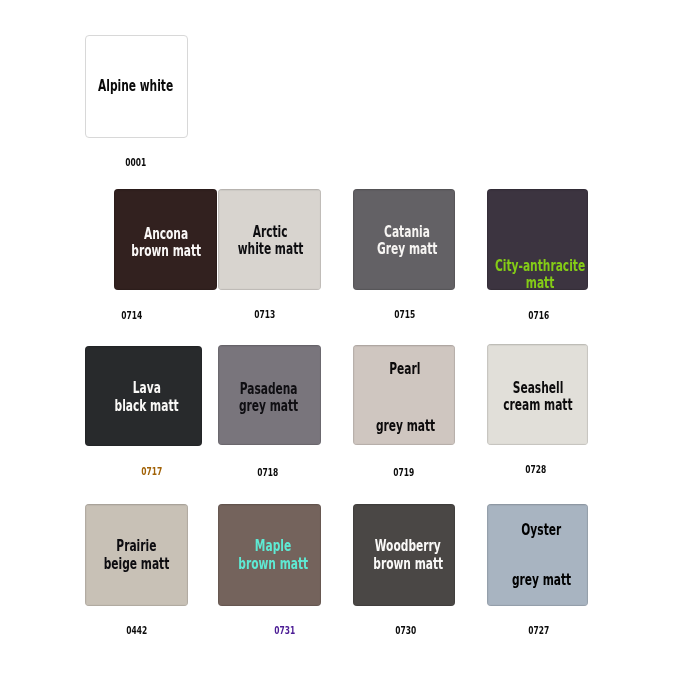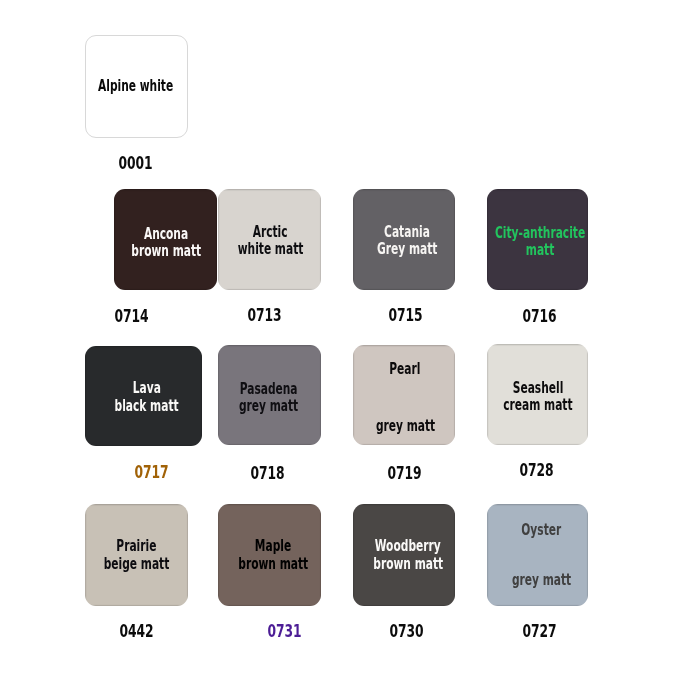--- a/index.html
+++ b/index.html
@@ -5,38 +5,38 @@
 <style>
   html,body{margin:0;padding:0;}
   body{width:675px;height:675px;background:#ffffff;overflow:hidden;
        font-family:"DejaVu Sans Condensed","DejaVu Sans",sans-serif;
        -webkit-font-smoothing:antialiased;}
   #stage{position:relative;width:675px;height:675px;background:#ffffff;}
 
   .swatch-cell{position:absolute;}
 
   .swatch{position:absolute;left:0;top:0;box-sizing:border-box;
-          border-radius:11px;overflow:hidden;}
+          border-radius:4px;overflow:hidden;}
   .swatch.tinted::after{content:"";position:absolute;inset:0;
           border-radius:2px;pointer-events:none;
           box-shadow:inset 0 1.3px 1px rgba(0,0,0,0.16),
                      inset 1.2px 0 1px rgba(0,0,0,0.10),
                      inset -1px 0 1px rgba(0,0,0,0.10),
                      inset 0 -1px 1px rgba(0,0,0,0.12);}
 
   .swatch-text{position:absolute;left:0;right:0;
           display:flex;flex-direction:column;align-items:center;
           justify-content:center;pointer-events:none;}
 
   .swatch-line{display:block;font-weight:bold;white-space:nowrap;
           transform:scaleX(0.79) translateZ(0);transform-origin:center center;
           font-size:15px;line-height:17.4px;}
 
   .code{position:absolute;text-align:center;white-space:nowrap;
-        font-weight:bold;font-size:18px;line-height:16px;}
+        font-weight:bold;font-size:11px;line-height:16px;}
   .code > span{display:inline-block;transform:scaleX(0.76) translateZ(0);
         transform-origin:center center;}
 </style>
 </head>
 <body style="background: rgb(255, 255, 255);">
 
 <div id="stage">
   <div class="swatch-cell" style="left: 85px; top: 35px; width: 102.6px;">
     <div class="swatch" style="width: 102.6px; height: 103.2px; background: rgb(255, 255, 255); border: 1px solid rgb(216, 216, 216);">
       <div class="swatch-text" style="top: -1px; left: -1px; right: 1px; height: 103.2px; color: rgb(10, 10, 10);">
@@ -67,21 +67,21 @@
     <div class="swatch tinted" style="width: 102.2px; height: 100.8px; background: rgb(99, 97, 101);">
       <div class="swatch-text" style="top: 2px; left: 3px; right: -3px; height: 100.8px; color: rgb(247, 245, 243);">
       <span class="swatch-line">Catania</span>
       <span class="swatch-line">Grey matt</span>
       </div>
     </div>
     <div class="code" style="left: 1px; width: 102.2px; top: 118px; color: rgb(12, 12, 12);"><span>0715</span></div>
   </div>
   <div class="swatch-cell" style="left: 486.5px; top: 189px; width: 101.5px;">
     <div class="swatch tinted" style="width: 101.5px; height: 100.8px; background: rgb(60, 52, 64);">
-      <div class="swatch-text" style="top: 3px; left: 3px; right: -3px; height: 100.8px; color: #22c55e;">
+      <div class="swatch-text" style="top: 3px; left: 3px; right: -3px; height: 100.8px; color: #84cc16; justify-content: flex-end;">
       <span class="swatch-line">City-anthracite</span>
       <span class="swatch-line">matt</span>
       </div>
     </div>
     <div class="code" style="left: 2px; width: 101.5px; top: 119px; color: rgb(12, 12, 12);"><span>0716</span></div>
   </div>
   <div class="swatch-cell" style="left: 85px; top: 345.6px; width: 102.6px;">
     <div class="swatch tinted" style="width: 117px; height: 100.5px; background: rgb(40, 42, 44);">
       <div class="swatch-text" style="top: 2px; left: 3px; right: -3px; height: 100.5px; color: rgb(250, 249, 247);">
       <span class="swatch-line">Lava</span>
@@ -121,38 +121,38 @@
     <div class="swatch tinted" style="width: 102.6px; height: 101.8px; background: rgb(200, 193, 182);">
       <div class="swatch-text" style="top: 1px; left: 0px; right: 0px; height: 101.8px; color: rgb(13, 12, 16);">
       <span class="swatch-line">Prairie</span>
       <span class="swatch-line">beige matt</span>
       </div>
     </div>
     <div class="code" style="left: 0px; width: 102.6px; top: 119px; color: rgb(12, 12, 12);"><span>0442</span></div>
   </div>
   <div class="swatch-cell" style="left: 218px; top: 504px; width: 102.6px;">
     <div class="swatch tinted" style="width: 102.6px; height: 101.8px; background: rgb(116, 99, 92);">
-      <div class="swatch-text" style="top: 1px; left: 4px; right: -4px; height: 101.8px; color: #000000; align-items: center;">
+      <div class="swatch-text" style="top: 1px; left: 4px; right: -4px; height: 101.8px; color: #5eead4; align-items: center;">
       <span class="swatch-line">Maple</span>
       <span class="swatch-line">brown matt</span>
       </div>
     </div>
     <div class="code" style="left: 15px; width: 102.6px; top: 119px; color: #4c1d95; text-decoration: underline;"><span>0731</span></div>
   </div>
   <div class="swatch-cell" style="left: 353px; top: 504px; width: 102.2px;">
     <div class="swatch tinted" style="width: 102.2px; height: 101.8px; background: rgb(74, 71, 69);">
       <div class="swatch-text" style="top: 1px; left: 4px; right: -4px; height: 101.8px; color: rgb(250, 249, 247);">
       <span class="swatch-line">Woodberry</span>
       <span class="swatch-line">brown matt</span>
       </div>
     </div>
     <div class="code" style="left: 2px; width: 102.2px; top: 119px; color: rgb(12, 12, 12);"><span>0730</span></div>
   </div>
   <div class="swatch-cell" style="left: 486.5px; top: 504px; width: 101.5px;">
     <div class="swatch tinted" style="width: 101.5px; height: 101.8px; background: rgb(168, 180, 193);">
-      <div class="swatch-text" style="top: 1px; left: 4px; right: -4px; height: 101.8px; color: #404040; gap: 32px;">
+      <div class="swatch-text" style="top: 1px; left: 4px; right: -4px; height: 101.8px; color: #000000; gap: 32px;">
       <span class="swatch-line">Oyster</span>
       <span class="swatch-line">grey matt</span>
       </div>
     </div>
     <div class="code" style="left: 2px; width: 101.5px; top: 119px; color: rgb(12, 12, 12);"><span>0727</span></div>
   </div>
 </div>
 
 </body></html>

